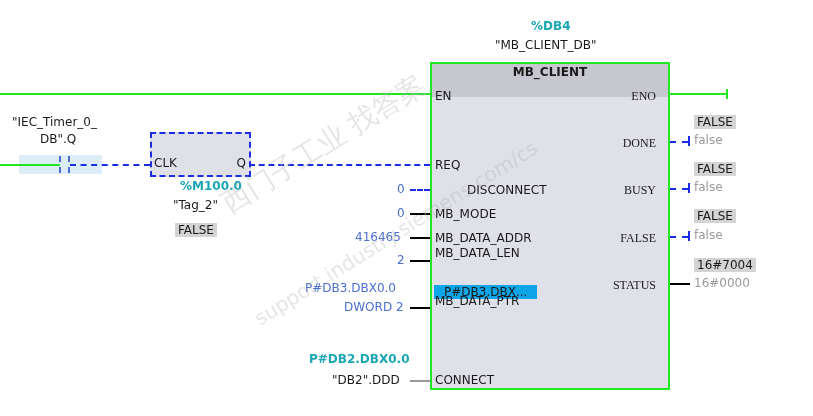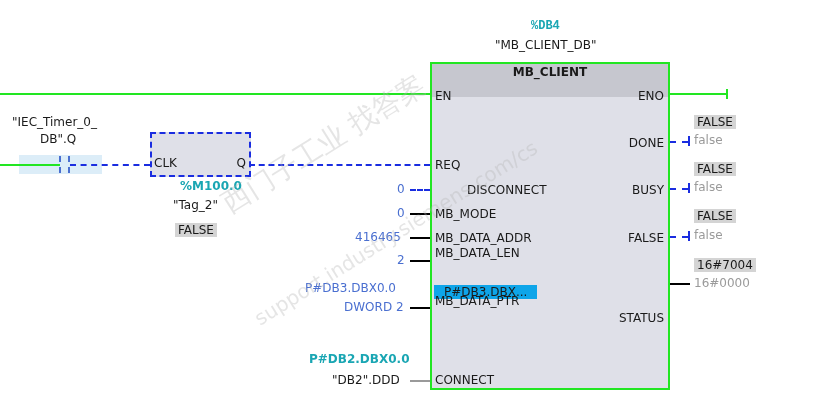--- a/index.html
+++ b/index.html
@@ -11,21 +11,21 @@
   .dash{border-top:2px dashed #1a2de0;height:0;}
   .teal{color:#1aa6b3;font-weight:bold;}
   .blue{color:#4a6fd0;}
   .dark{color:#1a1a1a;}
   .gray{color:#9a9a9a;}
   .valbox{background:#d4d4d4;padding:0 3px;color:#1a1a1a;}
   .block{position:absolute;left:430px;top:62px;width:236px;height:324px;border:2px solid #22e622;background:#dfe0e8;}
   .block .title{position:absolute;left:0;right:0;top:0;height:33px;background:#c6c7cf;text-align:center;font-weight:bold;font-size:12px;line-height:17px;}
   .pin{position:absolute;font-size:12px;}
   .pin.l{left:3px;}
-  .pin.r{right:4px;text-align:left;}
+  .pin.r{right:12px;text-align:left;font-family:Liberation Serif, serif;}
   .ptrbox{position:absolute;left:2px;top:221px;background:#0ea5e9;padding:0 10px;}
   .ptrig{position:absolute;left:150px;top:132px;width:97px;height:41px;border:2px dashed #1a2de0;background:#dfe0e8;}
   .ptrig .title{height:17px;background:#c6c7cf;text-align:center;font-weight:bold;line-height:17px;}
   .contact{position:absolute;left:19px;top:155px;width:83px;height:19px;background:#dcedf8;}
   .watermark{position:absolute;left:215px;top:190px;transform:rotate(-32deg);transform-origin:left top;color:rgba(180,180,180,0.35);font-size:28px;pointer-events:none;}
   .watermark2{position:absolute;left:250px;top:310px;transform:rotate(-32deg);transform-origin:left top;color:rgba(180,180,180,0.35);font-size:20px;pointer-events:none;}
 </style>
 </head>
 <body>
 
@@ -43,39 +43,39 @@
 
 <div class="ptrig">
   <div class="abs" style="left:2px;top:22px;">CLK</div>
   <div class="abs" style="right:3px;top:22px;">Q</div>
 </div>
 <div class="abs teal" style="left:166px;top:179px;margin-left:14px;">%M100.0</div>
 <div class="abs dark" style="left:173px;top:198px;">"Tag_2"</div>
 <div class="abs valbox" style="left:175px;top:223px;">FALSE</div>
 <div class="wire dash" style="left:249px;top:164px;width:181px;"></div>
 
-<div class="abs teal" style="left:531px;top:19px;font-family:Liberation Mono, monospace;">%DB4</div>
+<div class="abs teal" style="left:531px;top:19px;">%DB4</div>
 <div class="abs dark" style="left:495px;top:38px;">"MB_CLIENT_DB"</div>
 
 <div class="block">
   <div class="title">MB_CLIENT</div>
   <div class="pin l" style="top:25px;">EN</div>
   <div class="pin r" style="top:25px;">ENO</div>
   <div class="pin l" style="top:94px;">REQ</div>
   <div class="pin l" style="top:119px;margin-left:32px;">DISCONNECT</div>
   <div class="pin l" style="top:143px;">MB_MODE</div>
   <div class="pin l" style="top:167px;">MB_DATA_ADDR</div>
   <div class="pin l" style="top:182px;">MB_DATA_LEN</div>
   <div class="ptrbox">P#DB3.DBX...</div>
   <div class="pin l" style="top:230px;">MB_DATA_PTR</div>
   <div class="pin l" style="top:309px;">CONNECT</div>
   <div class="pin r" style="top:72px;">DONE</div>
   <div class="pin r" style="top:119px;">BUSY</div>
   <div class="pin r" style="top:167px;">FALSE</div>
-  <div class="pin r" style="top:214px;margin-top:33px;">STATUS</div>
+  <div class="pin r" style="top:214px;">STATUS</div>
 </div>
 
 <div class="abs blue" style="left:397px;top:182px;">0</div>
 <div class="wire dash" style="left:410px;top:189px;width:20px;"></div>
 <div class="abs blue" style="left:397px;top:206px;">0</div>
 <div class="wire blk" style="left:410px;top:213px;width:20px;height:2px;"></div>
 <div class="abs blue" style="left:355px;top:230px;">416465</div>
 <div class="wire blk" style="left:410px;top:237px;width:20px;height:2px;"></div>
 <div class="abs blue" style="left:397px;top:253px;">2</div>
 <div class="wire blk" style="left:410px;top:260px;width:20px;height:2px;"></div>

